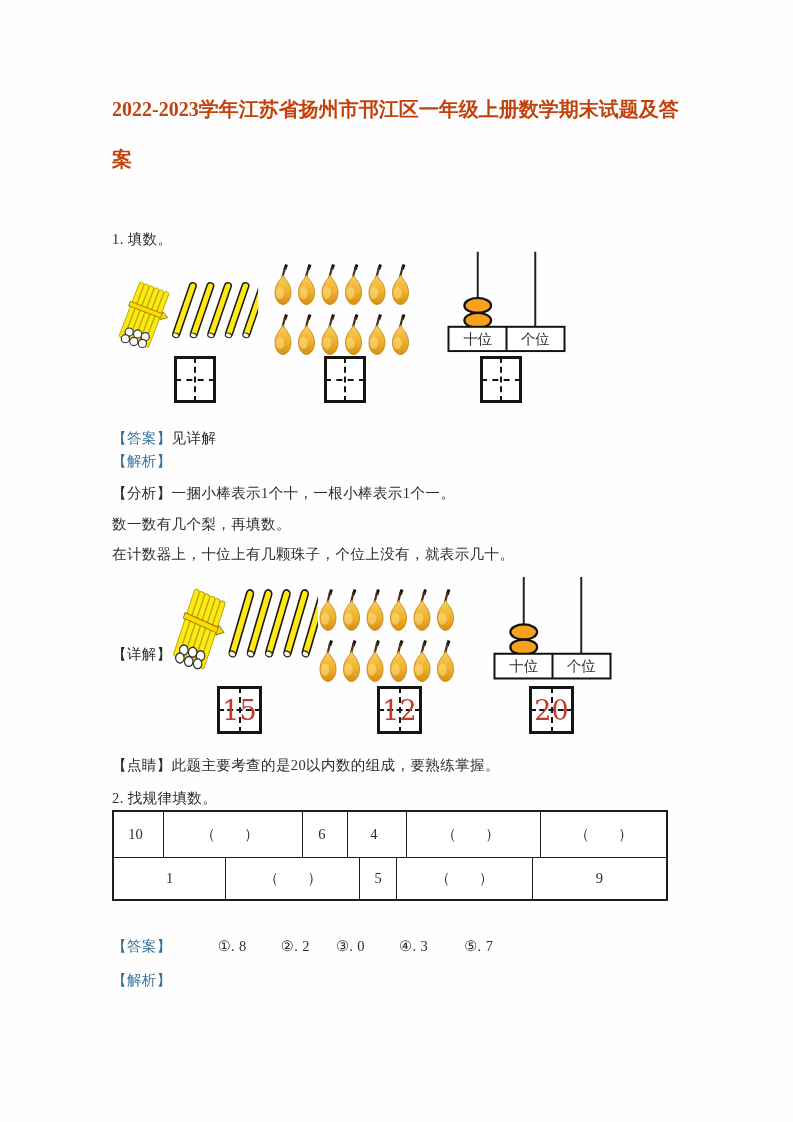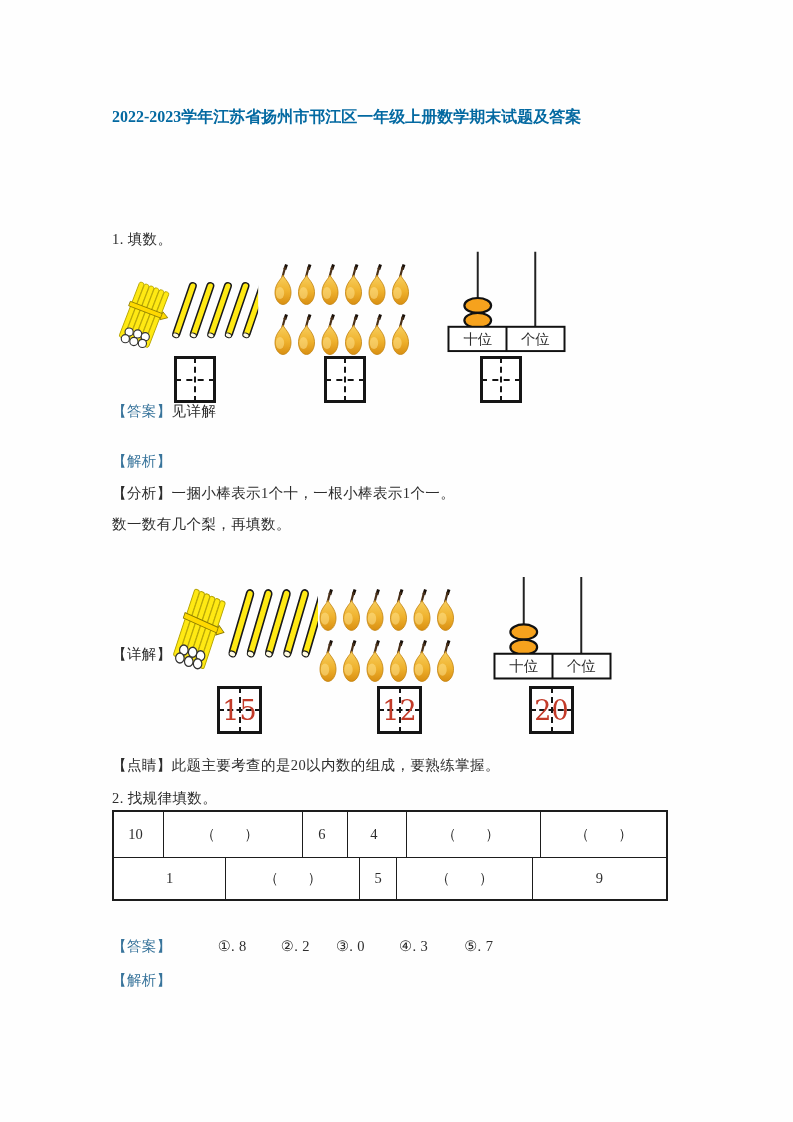--- a/index.html
+++ b/index.html
@@ -2,22 +2,22 @@
 <html><head>
 <meta charset="utf-8">
 <style>
   html,body { margin:0; padding:0; }
   body { background:#ffffff; }
   .page {
     position:relative; width:793px; height:1122px; background:#fefefe;
     font-family:"Liberation Serif","DejaVu Serif",serif; color:#2d2d2d; overflow:hidden;
   }
   .title {
-    position:absolute; left:112px; top:92px; width:584px;
-    font-size:16px; font-weight:bold; line-height:50px; color:#0369a1;
+    position:absolute; left:112px; top:84px; width:584px;
+    font-size:20px; font-weight:bold; line-height:50px; color:#c2410c;
   }
   .line { position:absolute; left:112px; font-size:14.5px; color:#2d2d2d; white-space:nowrap; letter-spacing:0.4px; }
   .blue { color:#38749B; }
   .abs { position:absolute; }
   
   .tian { position:absolute; width:42px; height:47px; border:3px solid #151515; background:#fff; box-sizing:border-box; }
   .tian::before { content:""; position:absolute; left:-2px; right:-2px; top:50%; margin-top:-1px; border-top:2px dashed #151515; }
   .tian::after  { content:""; position:absolute; top:-2px; bottom:-2px; left:50%; margin-left:-1px; border-left:2px dashed #151515; }
   .tian .num {
     position:absolute; left:0; top:0; right:0; bottom:0; z-index:2;
@@ -135,30 +135,31 @@
       <use href="#fig-pears"></use>
     </svg>
   <svg class="abs" style="left:447px;top:251px" width="119" height="102" viewBox="0 0 120 102">
       <use href="#fig-abacus"></use>
     </svg>
 
   <div class="tian" style="left:174px;top:356px"></div>
   <div class="tian" style="left:324px;top:356px"></div>
   <div class="tian" style="left:480px;top:356px"></div>
 
-  <div class="line" style="top:402px">
+  <div class="line" style="top:429px">
     <span class="blue">【答案】</span><span>见详解</span>
   </div>
   <div class="line" style="top:452px">
     <span class="blue">【解析】</span>
   </div>
   <div class="line" style="top:484px">
     <span>【分析】</span><span>一捆小棒表示1个十，一根小棒表示1个一。</span>
   </div>
   <div class="line" style="top:515px">数一数有几个梨，再填数。</div>
+  <div class="line" style="top:545px">在计数器上，十位上有几颗珠子，个位上没有，就表示几十。</div>
 
   <div class="line" style="top:645px">【详解】</div>
   <svg class="abs" style="left:170px;top:583px" width="148" height="90" viewBox="0 0 150 78" preserveAspectRatio="none">
       <use href="#fig-sticks"></use>
     </svg>
   <svg class="abs" style="left:317px;top:587px" width="140" height="98" viewBox="0 0 140 96" preserveAspectRatio="none">
       <use href="#fig-pears"></use>
     </svg>
   <svg class="abs" style="left:493px;top:577px" width="119" height="103" viewBox="0 0 120 102" preserveAspectRatio="none">
       <use href="#fig-abacus"></use>

